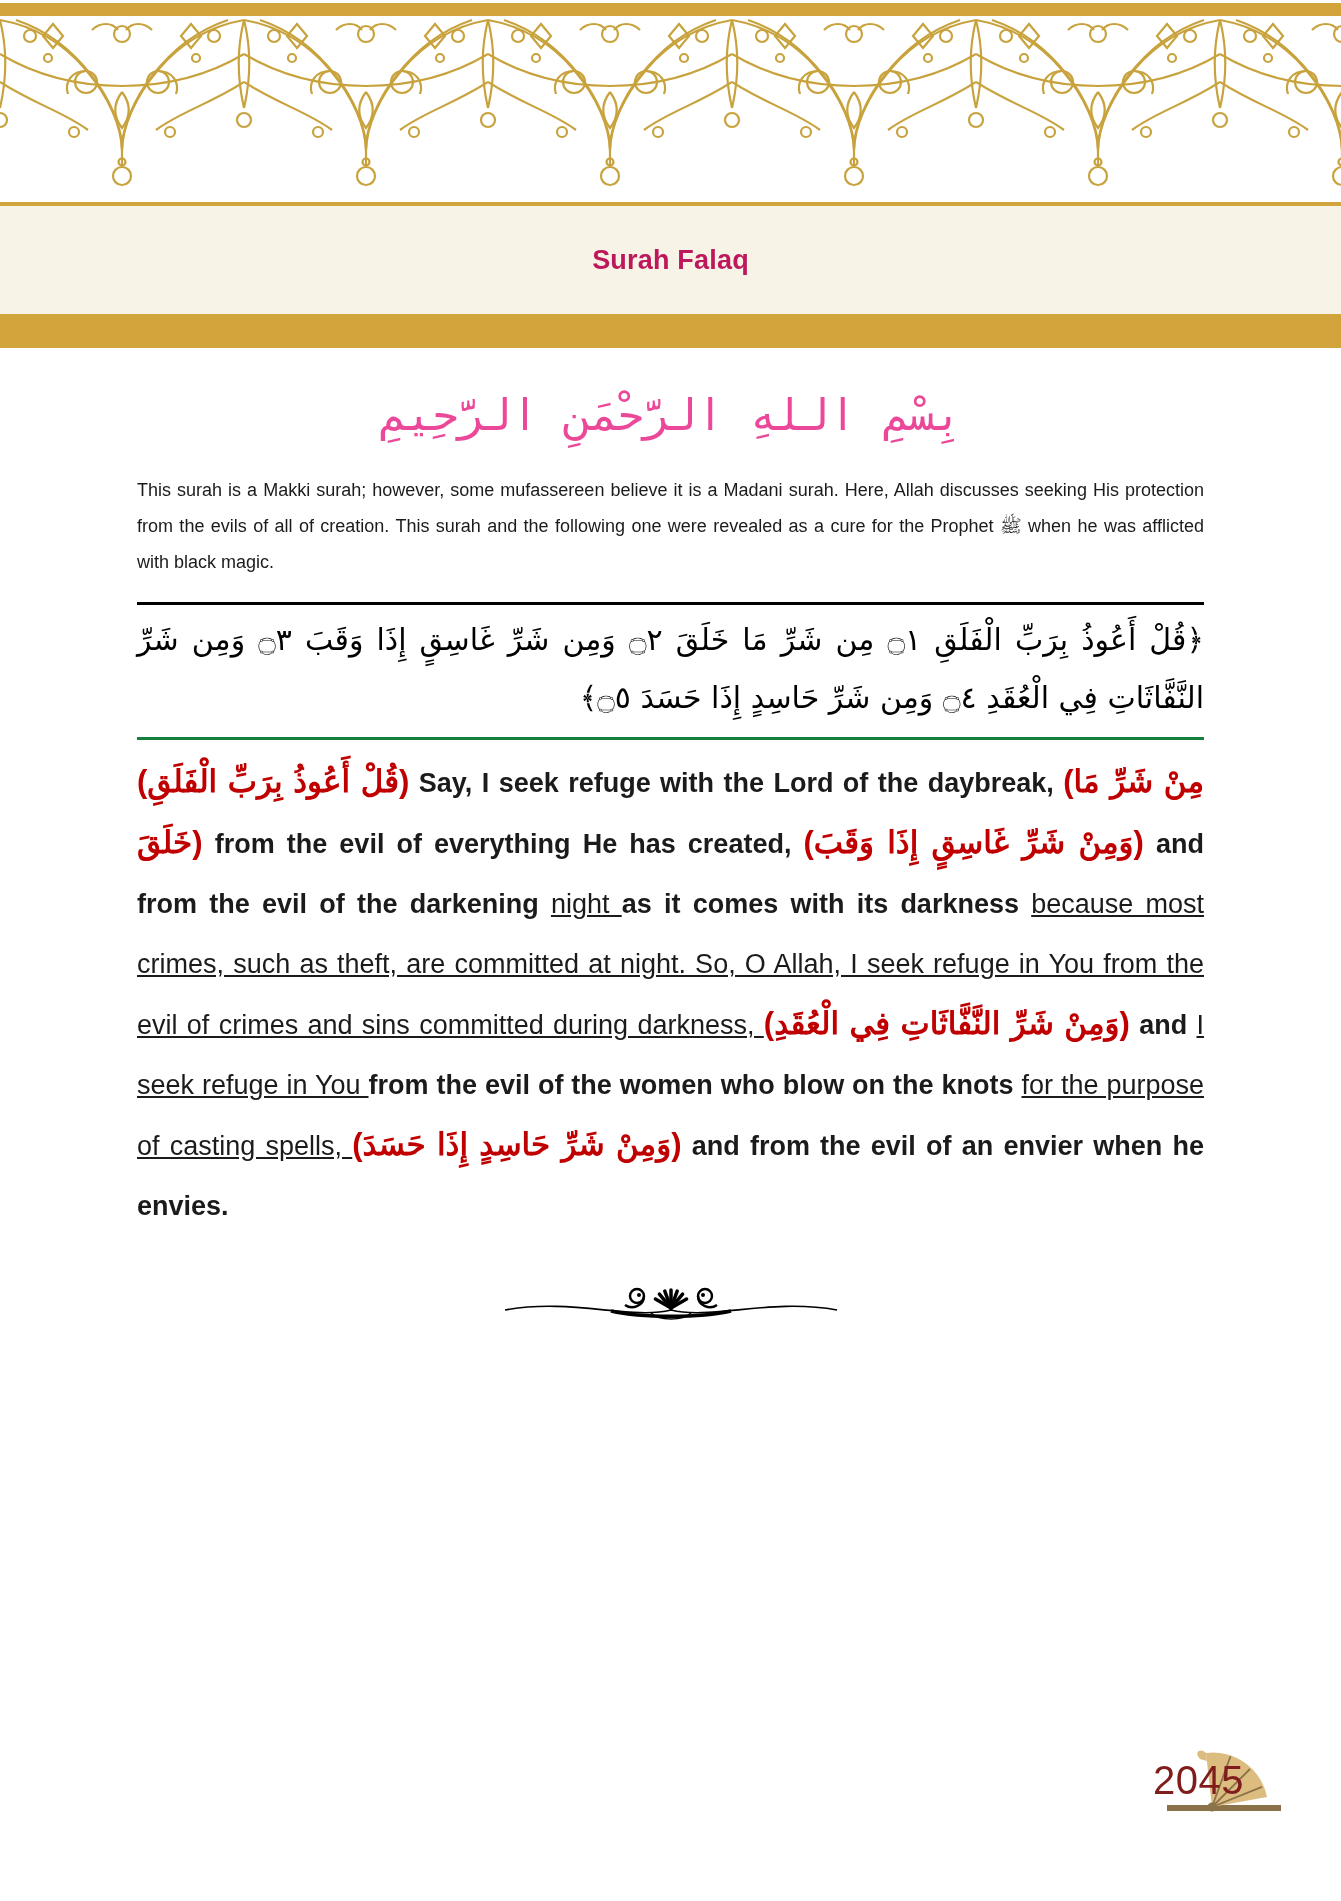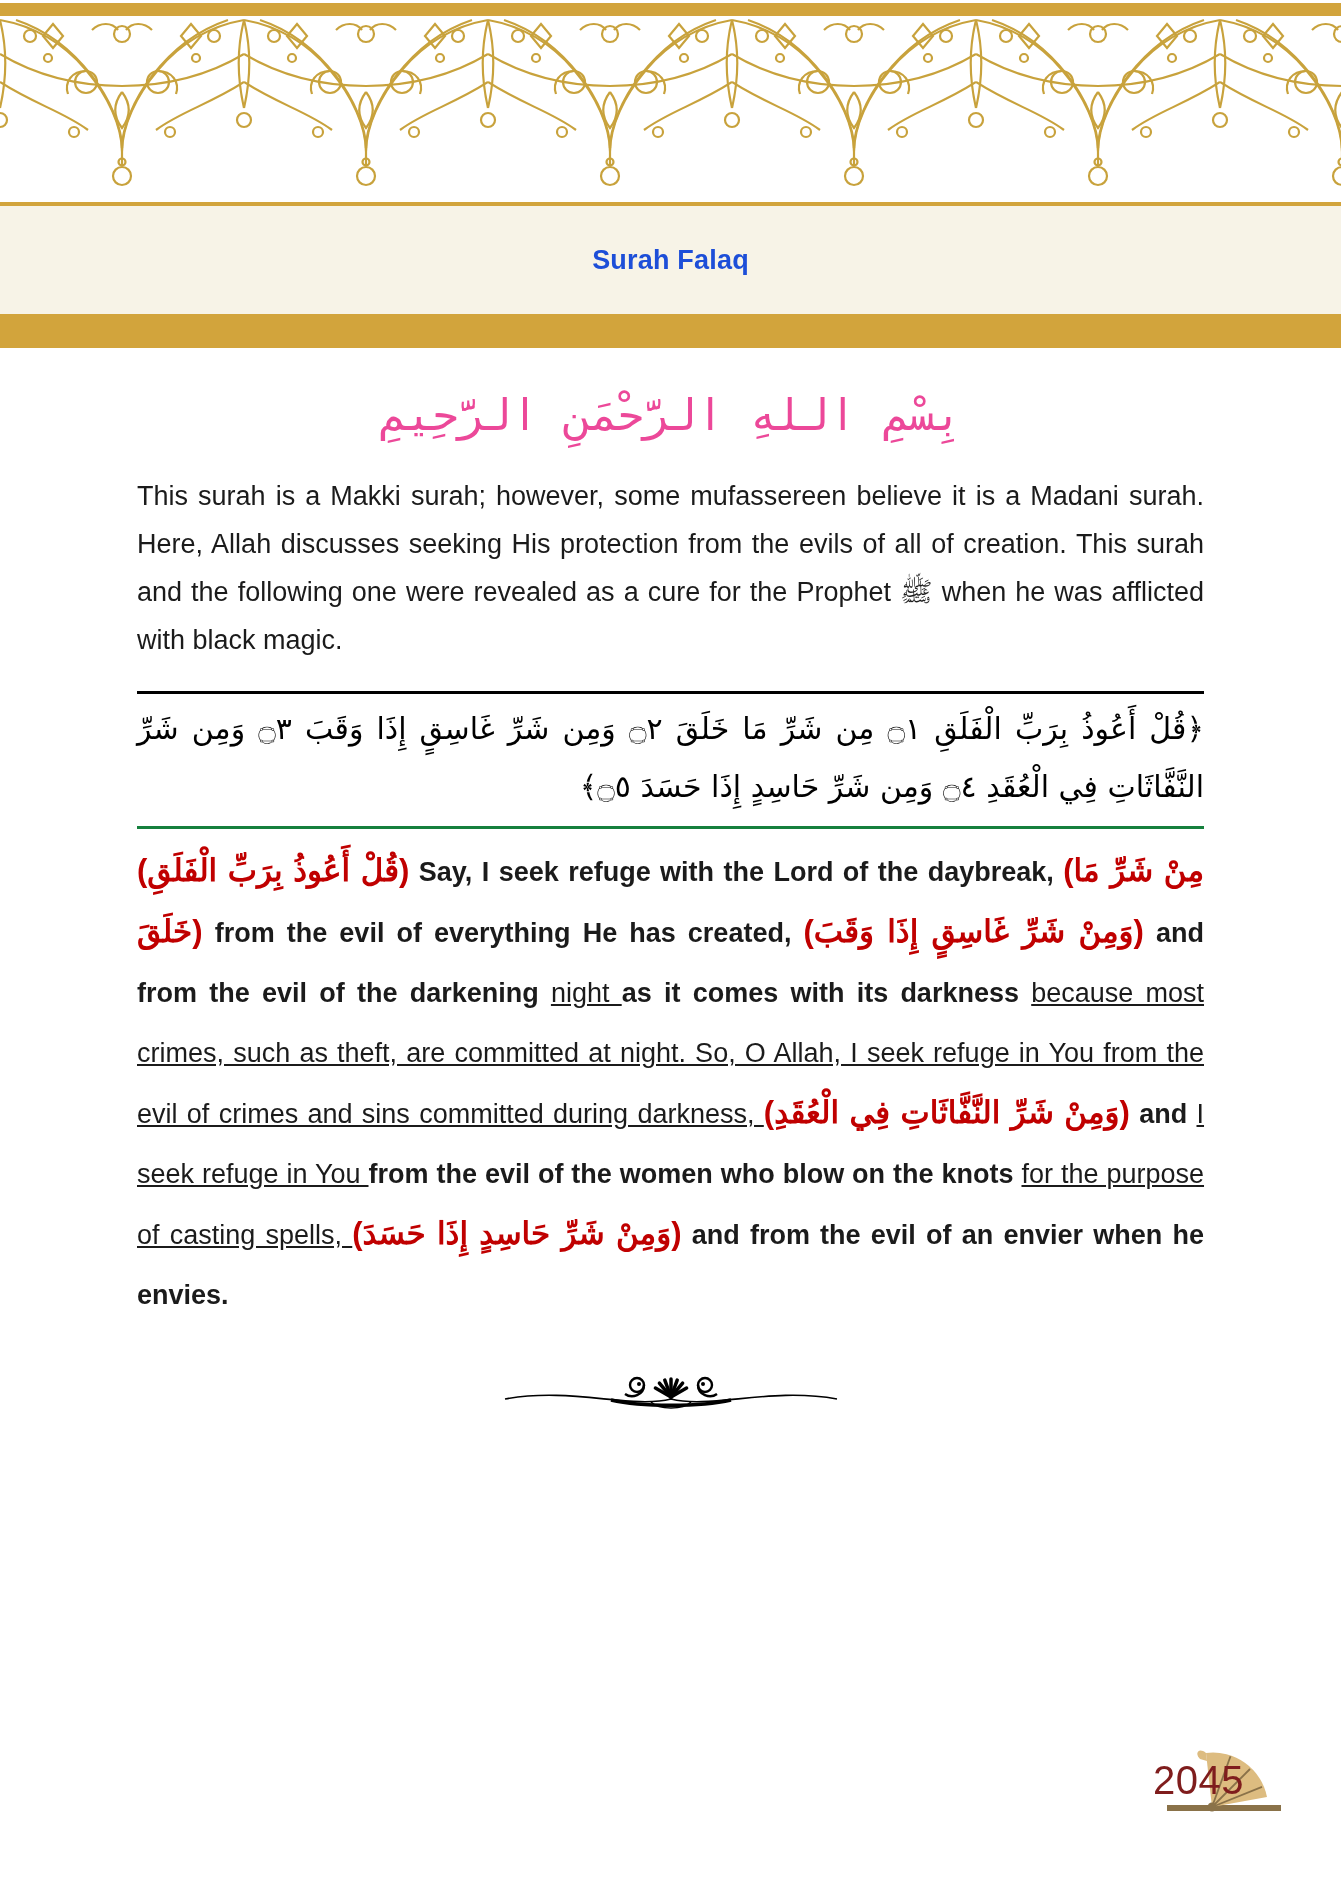--- a/index.html
+++ b/index.html
@@ -15,36 +15,36 @@
   
   .strip-white { height: 3px; }
   .gold-top    { height: 13px; background: #D2A43C; }
   .lace-svg    { display: block; width: 1341px; height: 186px; }
   .gold-line   { height: 4px; background: #D2A43C; }
   .title-band  {
     height: 108px; background: #F7F3E7;
     display: flex; align-items: center; justify-content: center;
   }
   .title-band .title {
-    color: #1d4ed8; font-size: 27px; font-weight: bold; letter-spacing: 0.2px;
+    color: #be185d; font-size: 27px; font-weight: bold; letter-spacing: 0.2px;
   }
   .gold-band { height: 34px; background: #D2A43C; }
 
   
   .basmala {
     margin-top: 28px; height: 84px; line-height: 84px;
     text-align: center; font-size: 44px; color: #ec4899;
     font-family: Liberation Mono, monospace;
   }
 
   
   .content { margin: 0 137px; }
   .intro {
     margin-top: 12px;
-    font-size: 27px; line-height: 48px;
+    font-size: 18px; line-height: 36px;
     text-align: justify;
   }
   .verse-block {
     margin-top: 22px;
     border-top: 3px solid #000;
     border-bottom: 3px solid #15803d;
     padding: 6px 0 10px 0;
     direction: rtl;
     text-align: justify;
     font-size: 30px; line-height: 58px; color: #000;

